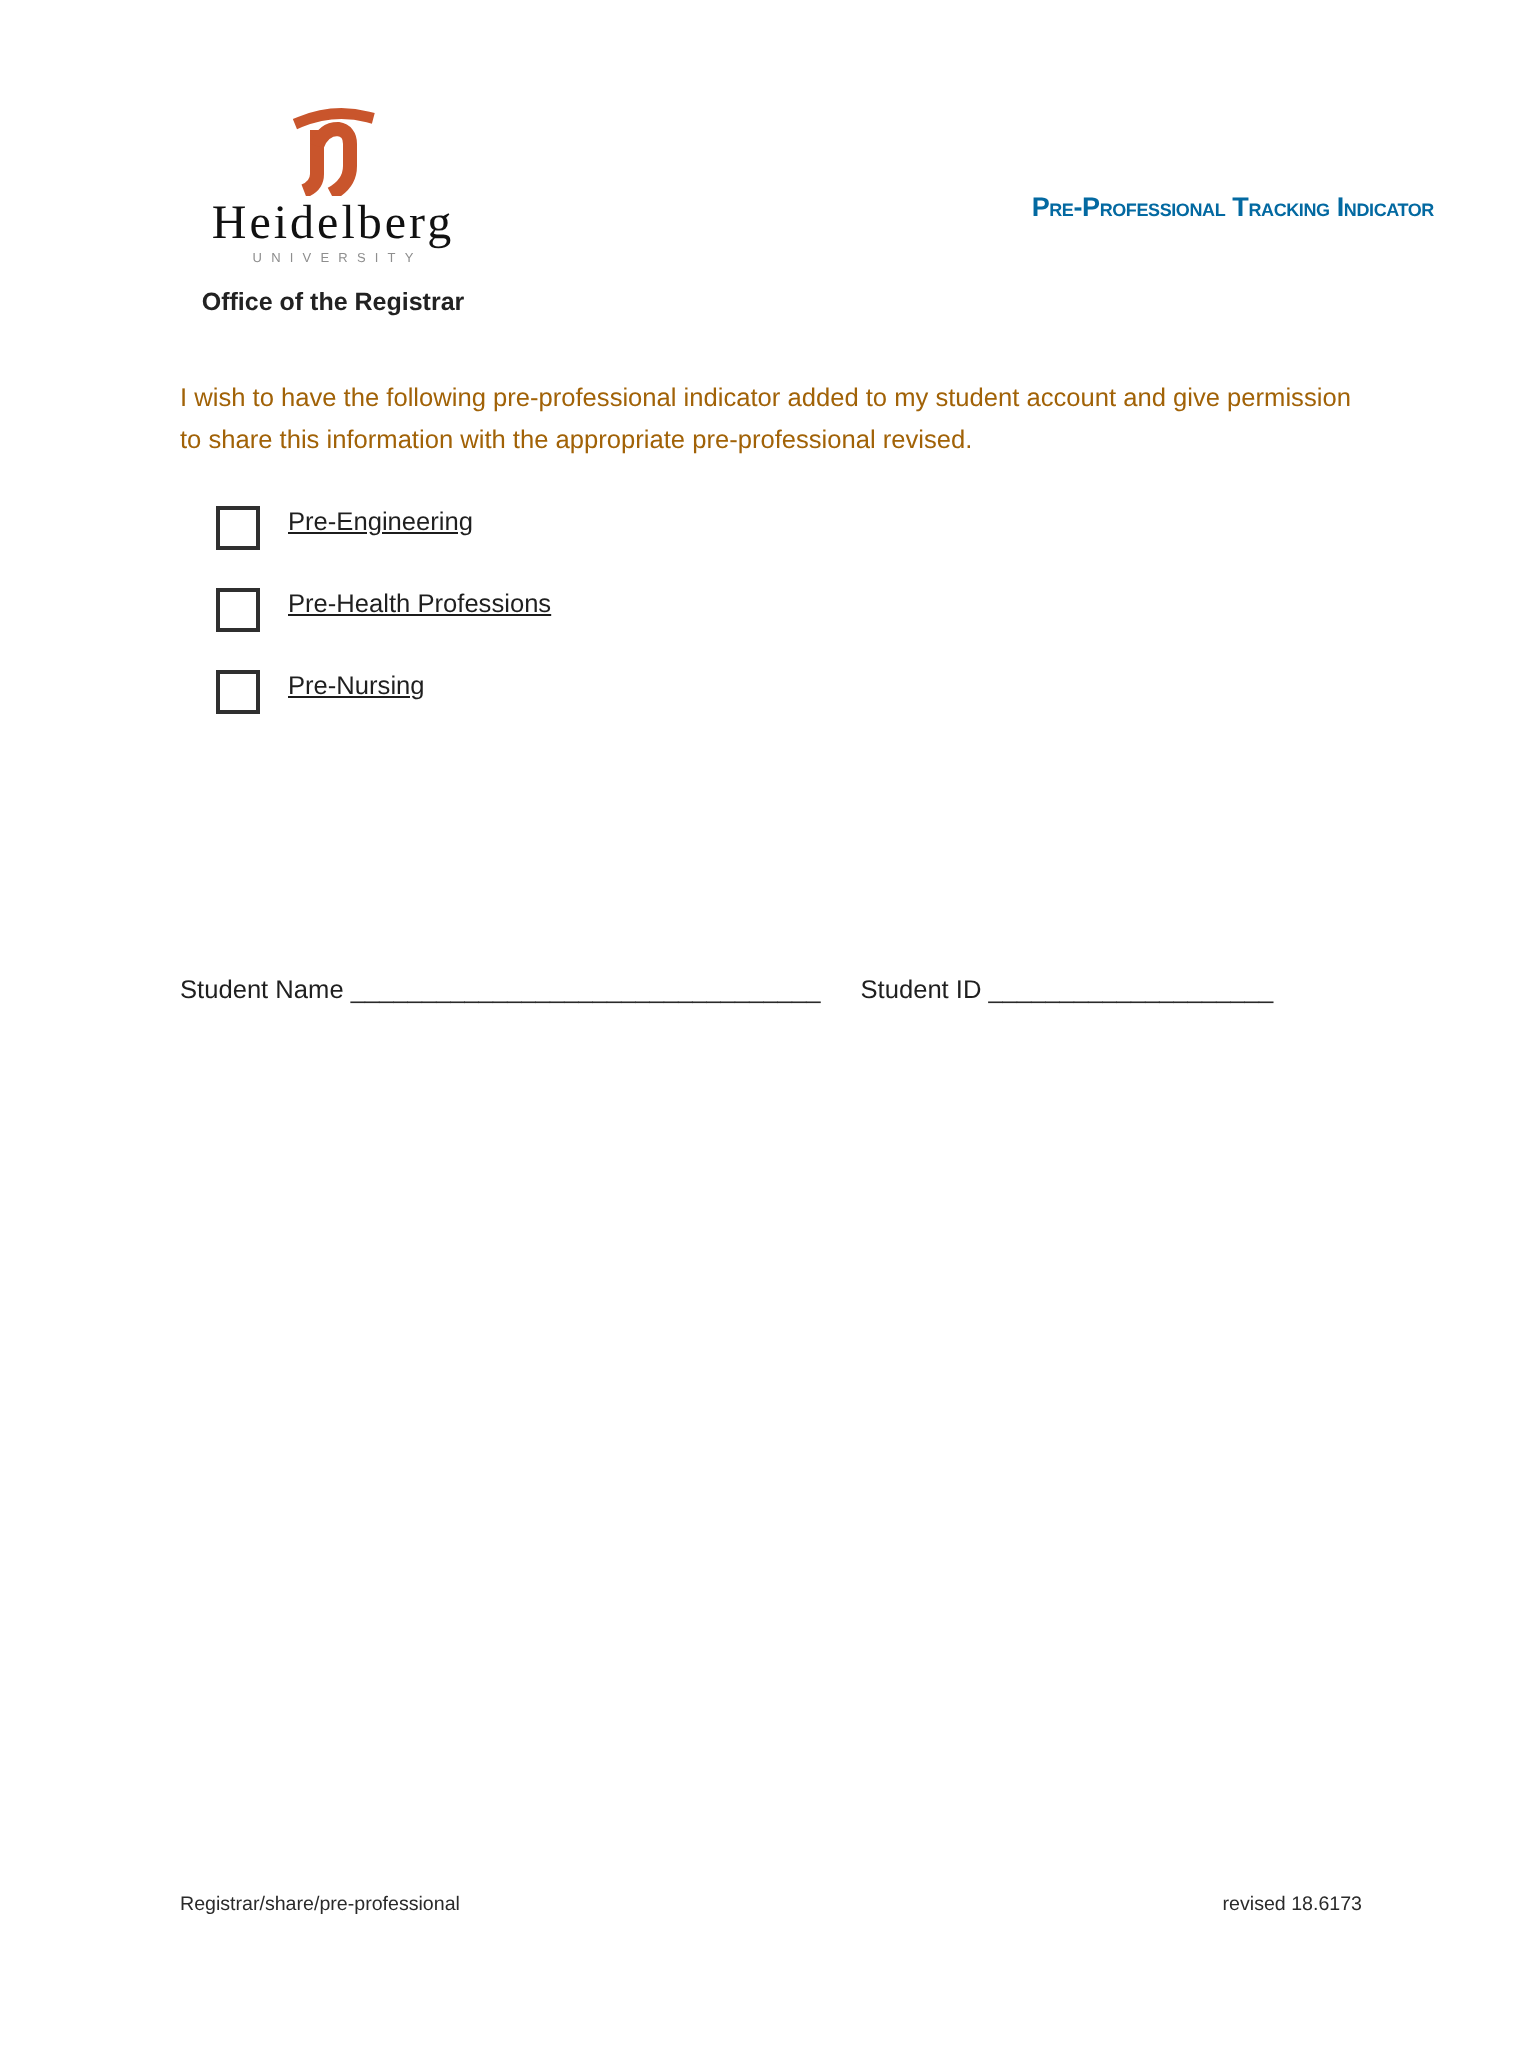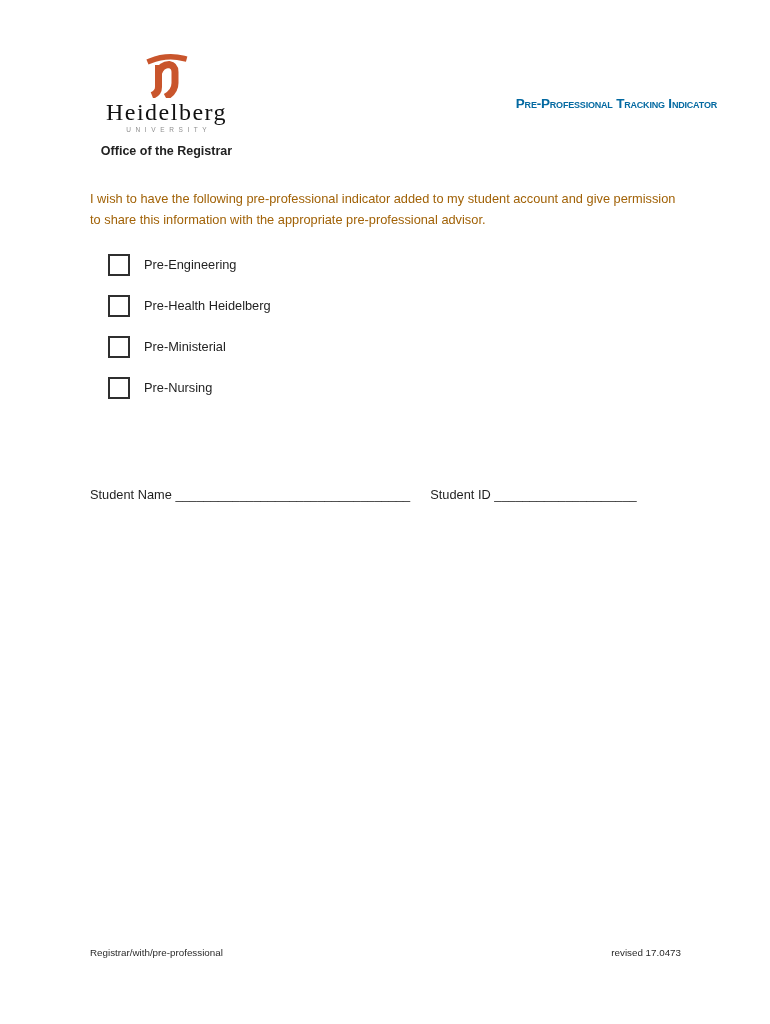--- a/index.html
+++ b/index.html
@@ -63,23 +63,24 @@
     font-size:12.8px;line-height:20.5px;
     color:#a16207;
   }
   .intro div{white-space:nowrap;}
 
   
   .options{
     position:absolute;left:108px;top:253px;
   }
   .option-row{
-    display:flex;align-items:center;
+    display:flex;
     height:23px;
     margin-bottom:18px;
+    text-decoration:underline;
   }
   .checkbox{
     display:inline-block;
     width:18px;height:18px;
     border:2.2px solid #2f2f2f;
     background:#ffffff;
     box-sizing:content-box;
   }
   .option-label{
     margin-left:14px;
@@ -124,44 +125,40 @@
     </svg>
     <div class="wordmark">Heidelberg</div>
     <div class="university-subtext">UNIVERSITY</div>
     <div class="office-label">Office of the Registrar</div>
   </div>
 
   <div class="form-title">Pre-Professional Tracking Indicator</div>
 
   <div class="intro">
     <div>I wish to have the following pre-professional indicator added to my student account and give permission</div>
-    <div>to share this information with the appropriate pre-professional advisor.</div>
+    <div>to share this information with the appropriate pre-professional revised.</div>
   </div>
 
   <div class="options">
     <div class="option-row">
       <span class="checkbox"></span>
       <span class="option-label">Pre-Engineering</span>
     </div>
     <div class="option-row">
       <span class="checkbox"></span>
-      <span class="option-label">Pre-Health Heidelberg</span>
-    </div>
-    <div class="option-row">
-      <span class="checkbox"></span>
-      <span class="option-label">Pre-Ministerial</span>
+      <span class="option-label">Pre-Health Professions</span>
     </div>
     <div class="option-row">
       <span class="checkbox"></span>
       <span class="option-label">Pre-Nursing</span>
     </div>
   </div>
 
   <div class="fields">
     <span class="field-label">Student Name </span><span class="field-line">_________________________________</span><span class="field-gap"></span><span class="field-label">Student ID </span><span class="field-line">____________________</span>
   </div>
 
   <div class="footer">
-    <span>Registrar/with/pre-professional</span>
-    <span>revised 17.0473</span>
+    <span>Registrar/share/pre-professional</span>
+    <span>revised 18.6173</span>
   </div>
 
 </div>
 
 </body></html>

